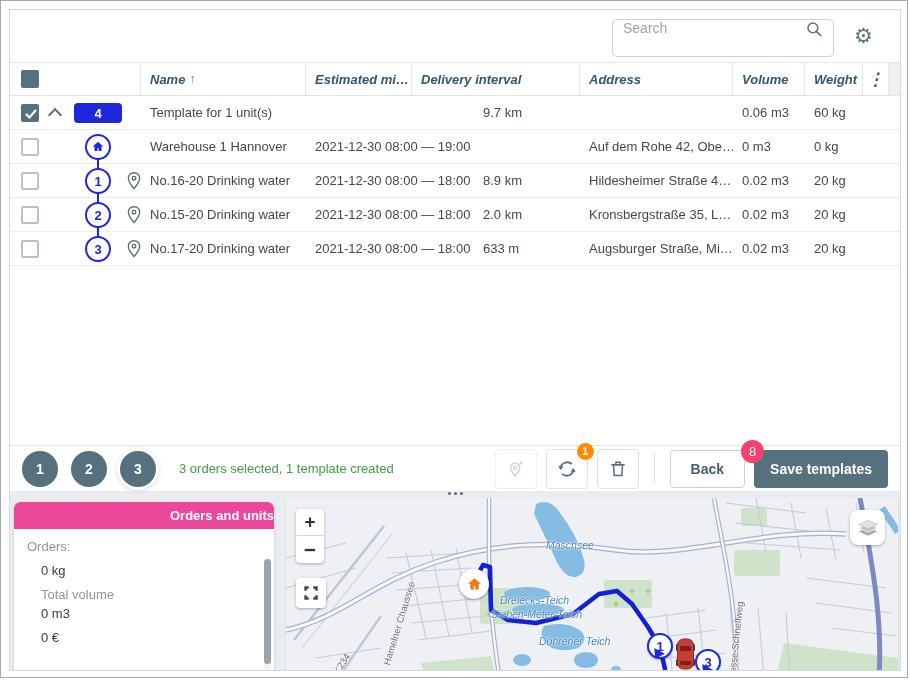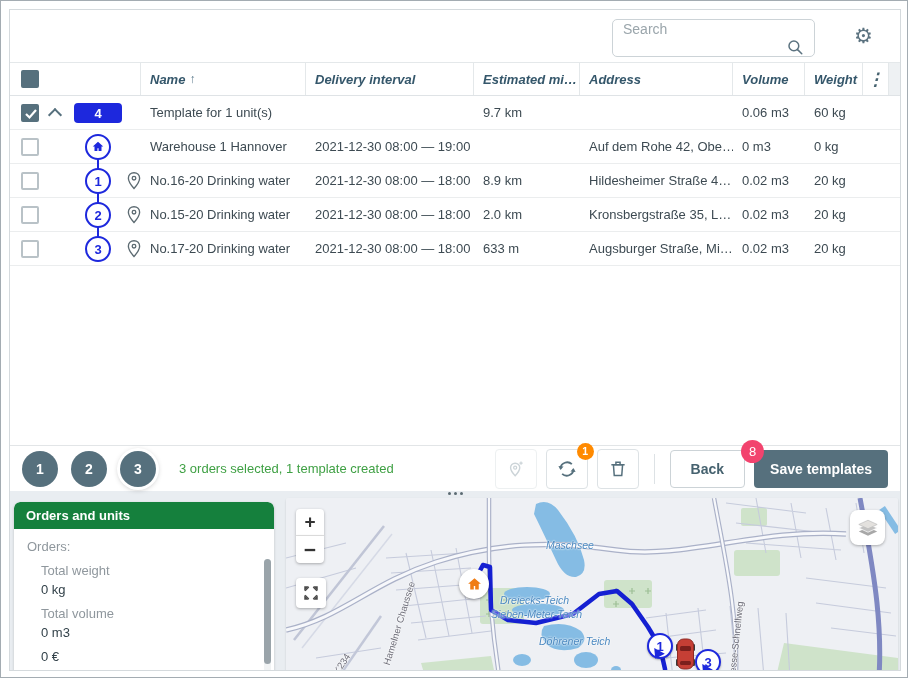--- a/index.html
+++ b/index.html
@@ -2,21 +2,21 @@
 <html><head>
 <meta charset="utf-8">
 <style>
   * { box-sizing: border-box; margin: 0; padding: 0; }
   html,body { width:910px; height:680px; font-family:"Liberation Sans", sans-serif; background:#fff; }
   .window { width:908px; height:678px; border:1px solid #a4acb2; background:#fff; position:relative; }
   .frame  { position:absolute; left:8px; top:8px; width:892px; height:662px; border:1px solid #d5dadd; display:flex; flex-direction:column; overflow:hidden; background:#fff; }
 
   
   .topbar { height:52px; position:relative; flex:0 0 auto; }
-  .search-box { position:absolute; left:602px; top:9px; width:203px; height:38px; border:1px solid #ccd3d7; border-radius:5px; display:flex; align-items:flex-end; padding:0 10px;flex-direction:column; }
+  .search-box { position:absolute; left:602px; top:9px; width:222px; height:38px; border:1px solid #ccd3d7; border-radius:5px; display:flex; align-items:flex-start; padding:0 10px; }
   .search-box input { border:none; outline:none; flex:1; font-size:14px; color:#37474f; font-family:"Liberation Sans",sans-serif; }
   .search-box input::placeholder { color:#9aa5ab; }
   .settings-btn { position:absolute; left:844px; top:15px; font-size:21px; color:#5c7380; cursor:pointer; line-height:1; }
 
   
   .thead { height:34px; display:flex; border-top:1px solid #e4e8ea; border-bottom:1px solid #dfe3e6; align-items:stretch;font-style:italic; }
   .th { display:flex; align-items:center; padding-left:9px; font-size:13px; font-weight:bold; color:#35576b; border-right:1px solid #e4e8ea; }
   .th:last-child { border-right:none; }
   .cw-sel{width:131px} .cw-name{width:165px} .cw-int{width:168px} .cw-dist{width:106px}
   .cw-addr{width:153px} .cw-vol{width:72px} .cw-wt{width:58px} .cw-menu{width:26px; justify-content:center; padding-left:0;}
@@ -54,21 +54,21 @@
   .save-btn { position:relative; height:38px; padding:0 16px; background:#56707d; border:none; border-radius:4px; color:#fff; font-size:14px; font-weight:bold; cursor:pointer; font-family:"Liberation Sans",sans-serif; }
   .save-badge { position:absolute; top:-10px; left:-13px; width:23px; height:23px; border-radius:50%; background:#f2436e; color:#fff; font-size:13px; display:flex; align-items:center; justify-content:center; font-weight:normal; }
 
   
   .bottom { flex:1 1 auto; background:#e9edf1; position:relative; }
   .splitter { position:absolute; top:-2px; left:0; right:0; height:8px; display:flex; justify-content:center; gap:3px; align-items:center; cursor:row-resize; }
   .splitter i { width:3px; height:3px; border-radius:50%; background:#5c6b73; display:block; }
 
   
   .panel { position:absolute; left:4px; top:11px; width:260px; height:277px; background:#fff; border-radius:6px; box-shadow:0 1px 3px rgba(0,0,0,.18); overflow:hidden; }
-  .panel-header { height:27px; background:#15803d; color:#fff; font-size:13px; font-weight:bold; line-height:27px; padding-left:12px; border-radius:6px 6px 0 0; }
+  .panel-header { height:27px; background:#ec4899; color:#fff; font-size:13px; font-weight:bold; line-height:27px; padding-left:12px; border-radius:6px 6px 0 0;text-align:right; }
   .panel-body { position:relative; padding:10px 24px 0 13px; height:250px; overflow:hidden; }
   .sec-label { color:#8f979d; font-size:13px; margin-bottom:9px; }
   .sum-item { margin-left:14px; margin-bottom:9px; }
   .sum-label { color:#8f979d; font-size:13px; }
   .sum-value { color:#33424a; font-size:13px; margin-top:4px; }
   .panel-scroll { position:absolute; right:3px; top:30px; bottom:4px; width:7px; background:#f1f3f4; border-radius:4px; }
   .panel-thumb { position:absolute; top:0; left:0; width:7px; height:105px; background:#9aa4aa; border-radius:4px; }
 
   
   .map { position:absolute; left:276px; top:7px; width:612px; height:282px; background:#eef0f4; overflow:hidden; border-radius:2px; box-shadow:0 1px 2px rgba(0,0,0,.15); }
@@ -108,25 +108,25 @@
         <div class="checkbox checked" style="position:static; margin-left:2px;">
           <svg width="14" height="12" viewBox="0 0 14 12">
               <polyline points="2,6 5.5,9.5 12,2" fill="none" stroke="#fff" stroke-width="2.2"></polyline>
             </svg>
         </div>
       </div>
       <div class="th cw-name">
         <span>Name</span>
         <span class="sort-arrow">↑</span>
       </div>
+      <div class="th cw-dist">
+          <span>Estimated mi…</span>
+        </div>
       <div class="th cw-int">
           <span>Delivery interval</span>
-        </div>
-      <div class="th cw-dist">
-          <span>Estimated mi…</span>
         </div>
       <div class="th cw-addr">
           <span>Address</span>
         </div>
       <div class="th cw-vol">
           <span>Volume</span>
         </div>
       <div class="th cw-wt">
           <span>Weight</span>
         </div>
@@ -278,21 +278,20 @@
           <i></i>
           <i></i>
           <i></i>
         </div>
 
       <div class="panel">
         <div class="panel-header">Orders and units</div>
         <div class="panel-body">
           <div class="sec-label">Orders:</div>
           <div class="sum-item">
-            <div class="sum-label">Total weight</div>
             <div class="sum-value">0 kg</div>
           </div>
           <div class="sum-item">
             <div class="sum-label">Total volume</div>
             <div class="sum-value">0 m3</div>
           </div>
           <div class="sum-item">
             <div class="sum-value">0 €</div>
           </div>
 

